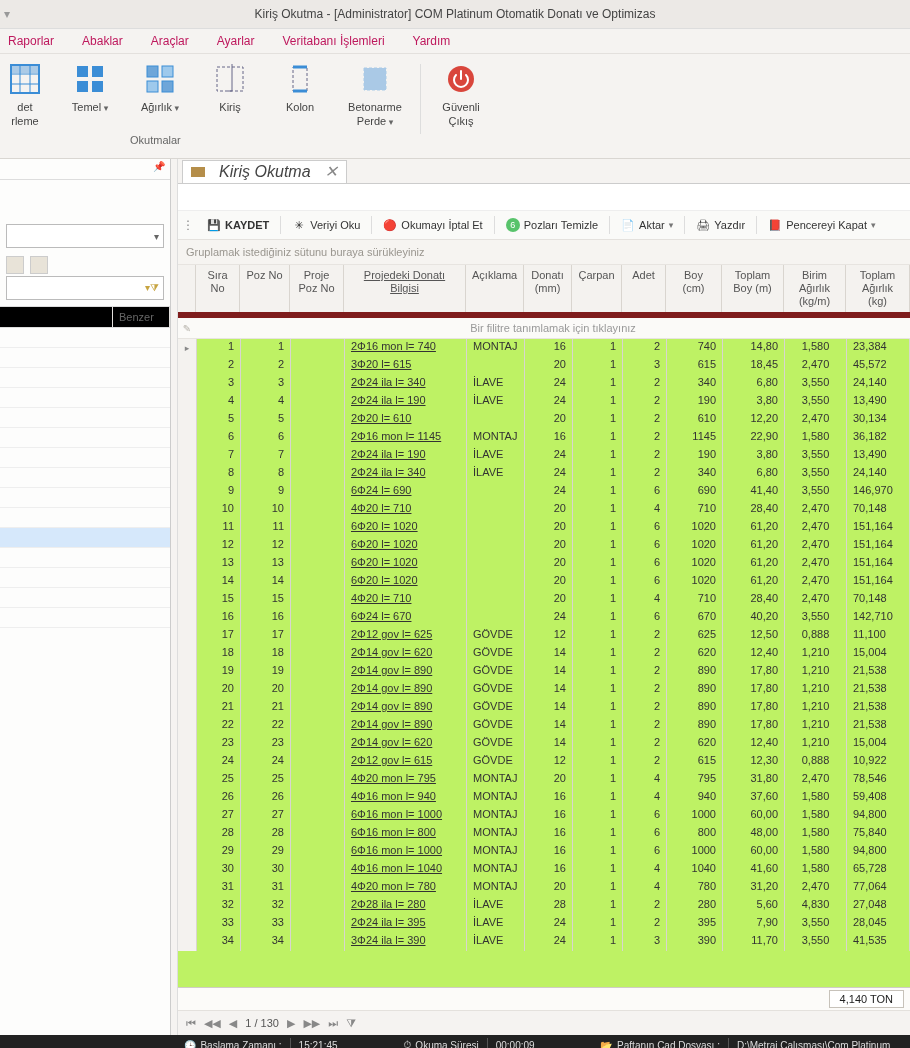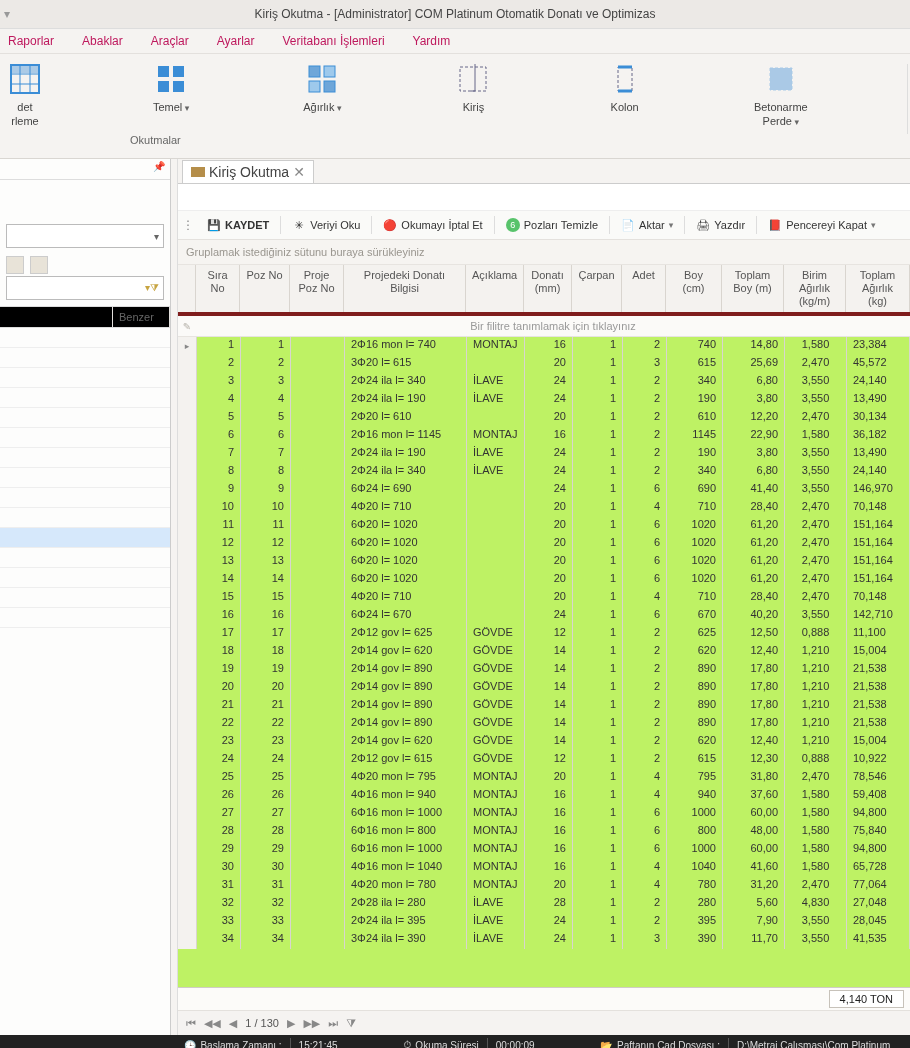--- a/index.html
+++ b/index.html
@@ -35,21 +35,20 @@
     color: #be185d; cursor: default;
   }
   
   .ribbon {
     height: 100px;
     background: #f5f3f1;
     border-bottom: 1px solid #d9d6d2;
     display: flex; align-items: flex-start;
     padding: 4px 2px 0 0;
     gap: 10px;
-    justify-content: space-between;
   }
   .ribbon-btn {
     display: flex; flex-direction: column; align-items: center;
     justify-content: flex-start;
     width: 60px;
     padding-top: 4px;
     cursor: default;
   }
   .ribbon-icon {
     width: 34px; height: 34px;
@@ -107,22 +106,22 @@
   .left-row { height: 19px; border-bottom: 1px solid #eee; }
   .left-row.sel { background: #d6e8fb; }
   
   .doc-tabs {
     height: 24px; display: flex; align-items: flex-end;
     border-bottom: 1px solid #ccc; padding-left: 4px; background: #f5f3f1;
   }
   .doc-tab {
     height: 22px; line-height: 22px; padding: 0 8px;
     border: 1px solid #ccc; border-bottom: none;
-    background: #fff; font-size: 14px; color: #444;
-    display: flex; align-items: center; gap: 4px;
+    background: #fff; font-size: 16px; color: #444;
+    display: flex; align-items: center; gap: 14px; font-style: italic;
   }
   .doc-tab .tab-icon { width: 14px; height: 10px; background: #b58e4a; }
   .doc-tab .close { color: #888; }
   .doc-blank {
     height: 26px; background: #fff; border-bottom: 1px solid #eee;
   }
   .toolbar {
     height: 28px; display: flex; align-items: center; gap: 2px;
     background: #fafaf8; border-bottom: 1px solid #e4e1dd; padding: 0 4px;
   }
@@ -137,32 +136,32 @@
   .toolbar .ellipsis { margin-right: 4px; color:#888; }
   
   .grid-area {
     flex: 1; display: flex; flex-direction: column; min-height: 0; background: #bef264;
   }
   .group-panel {
     height: 24px; line-height: 24px; padding-left: 8px;
     background: #f6f4f1; color: #9a968f; font-size: 11px; border-bottom: 1px solid #e7e4e0;
   }
   .grid-header {
-    display: flex; background: #f4f2ef; border-bottom: 4px solid #7f1d1d;
+    display: flex; background: #f4f2ef; border-bottom: 6px solid #7f1d1d;
   }
   .grid-header .gh, .grid-row .gc, .filter-row .gc {
     border-right: 1px solid #d9d5cf; padding: 4px 6px; font-size: 11px;
     box-sizing: border-box; overflow: hidden;
   }
   .grid-header .gh { color: #555; text-align: center; line-height: 13px; }
   .col-ind  { width: 18px; flex: 0 0 18px; }
   .col-sira { width: 44px; flex: 0 0 44px; text-align: right; }
   .col-poz  { width: 50px; flex: 0 0 50px; text-align: right; }
   .col-proj { width: 54px; flex: 0 0 54px; text-align: right; }
-  .col-bilgi{ width: 122px; flex: 0 0 122px; text-align: left; }
+  .col-bilgi{ width: 122px; flex: 0 0 122px; text-align: left; text-decoration: underline; }
   .col-acik { width: 58px; flex: 0 0 58px; text-align: left; }
   .col-mm   { width: 48px; flex: 0 0 48px; text-align: right; }
   .col-carp { width: 50px; flex: 0 0 50px; text-align: right; }
   .col-adet { width: 44px; flex: 0 0 44px; text-align: right; }
   .col-boy  { width: 56px; flex: 0 0 56px; text-align: right; }
   .col-tboy { width: 62px; flex: 0 0 62px; text-align: right; }
   .col-bagir{ width: 62px; flex: 0 0 62px; text-align: center; }
   .col-tagir{ flex: 1; }
   .filter-row {
     height: 20px; display: flex; background: #fbfaf8; border-bottom: 1px solid #e7e4e0;
@@ -274,20 +273,29 @@
   </div>
   <div class="ribbon-btn" style="width:70px;">
     <div class="ribbon-icon">
       <svg width="30" height="30" viewBox="0 0 30 30">
           <rect x="4" y="4" width="22" height="22" fill="#3b8dd6" opacity="0.4" stroke="#3b8dd6" stroke-dasharray="3 2"></rect>
         </svg>
     </div>
     <div class="ribbon-label ribbon-drop"><span>Betonarme</span><br><span>Perde</span></div>
   </div>
   <div style="width:1px;height:70px;background:#ddd;margin-top:6px;"></div>
+  <div class="ribbon-btn">
+    <div class="ribbon-icon">
+      <svg width="32" height="32" viewBox="0 0 32 32">
+          <circle cx="16" cy="16" r="13" fill="#d9463c"></circle>
+          <path d="M16 8v8 M11 12a7 7 0 1 0 10 0" stroke="#fff" stroke-width="2" fill="none" stroke-linecap="round"></path>
+        </svg>
+    </div>
+    <div class="ribbon-label"><span>Güvenli</span><br><span>Çıkış</span></div>
+  </div>
 </div>
 <div class="ribbon-group-label">Okutmalar</div>
 
 <div class="main">
 
   <div class="left-pane">
     <div class="left-top">
       <span class="pin">📌</span>
     </div>
     <div class="left-spacer"></div>
@@ -413,21 +421,21 @@
             <div class="ind"></div>
             <div class="gc col-sira">2</div>
             <div class="gc col-poz">2</div>
             <div class="gc col-proj"></div>
             <div class="gc col-bilgi">3Φ20 l= 615</div>
             <div class="gc col-acik"></div>
             <div class="gc col-mm">20</div>
             <div class="gc col-carp">1</div>
             <div class="gc col-adet">3</div>
             <div class="gc col-boy">615</div>
-            <div class="gc col-tboy">25,69</div>
+            <div class="gc col-tboy">18,45</div>
             <div class="gc col-bagir">2,470</div>
             <div class="gc col-tagir">45,572</div>
           </div>
           <div class="grid-row">
             <div class="ind"></div>
             <div class="gc col-sira">3</div>
             <div class="gc col-poz">3</div>
             <div class="gc col-proj"></div>
             <div class="gc col-bilgi">2Φ24 ila   l= 340</div>
             <div class="gc col-acik">İLAVE</div>

